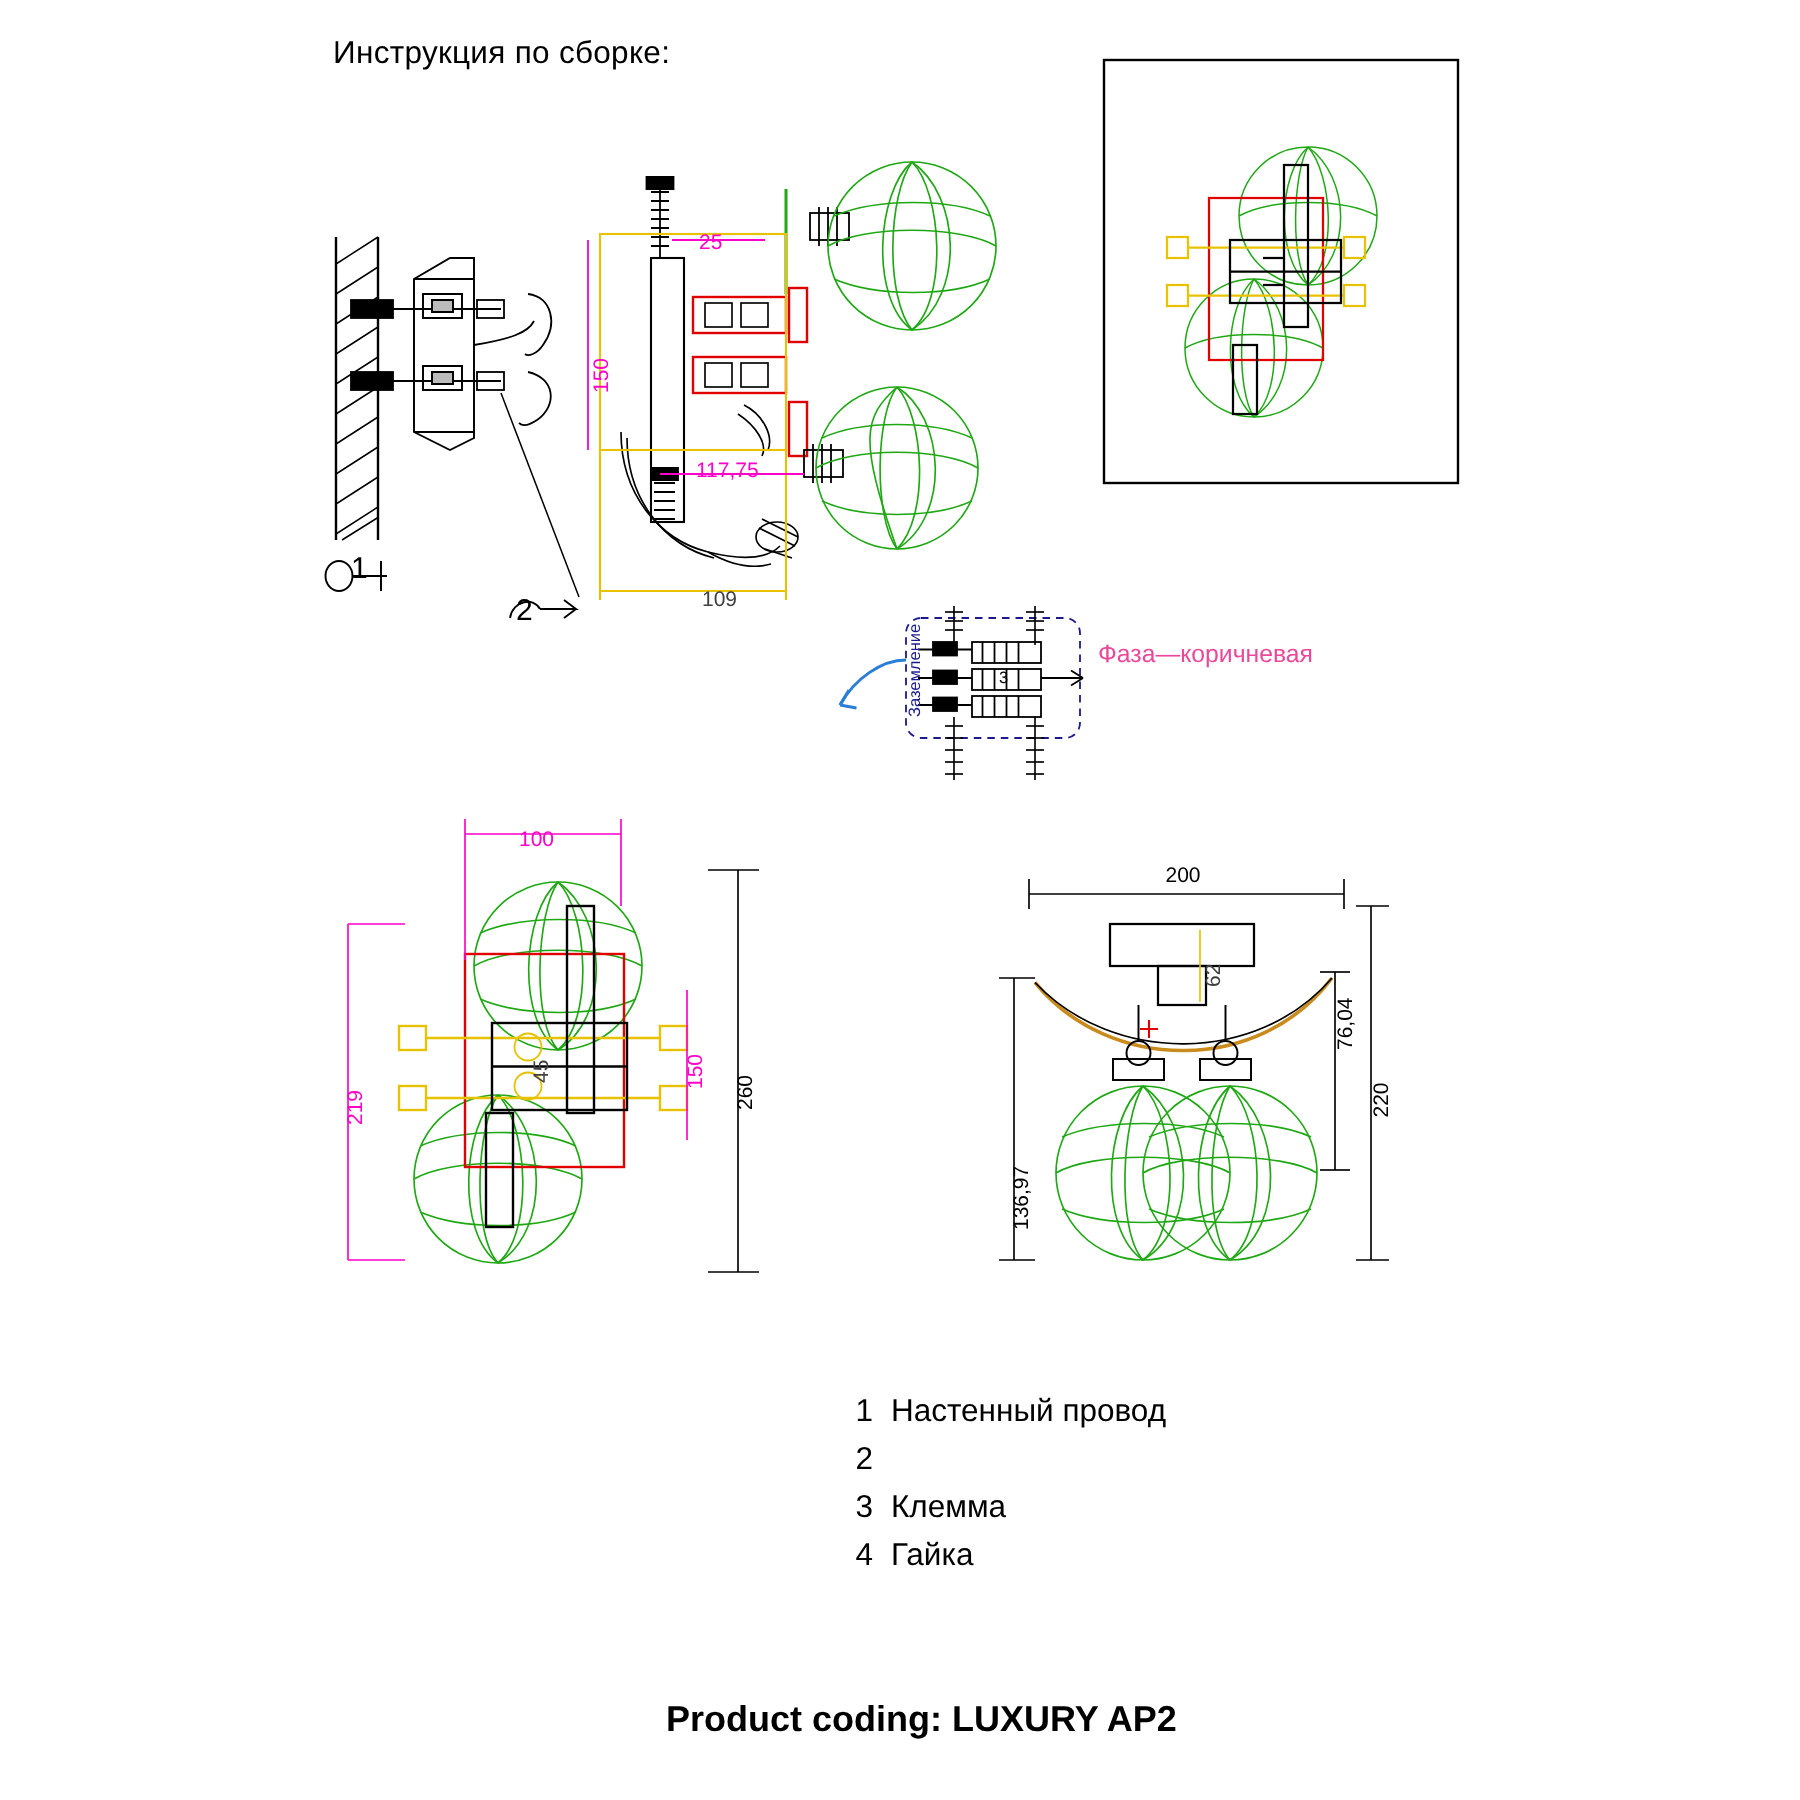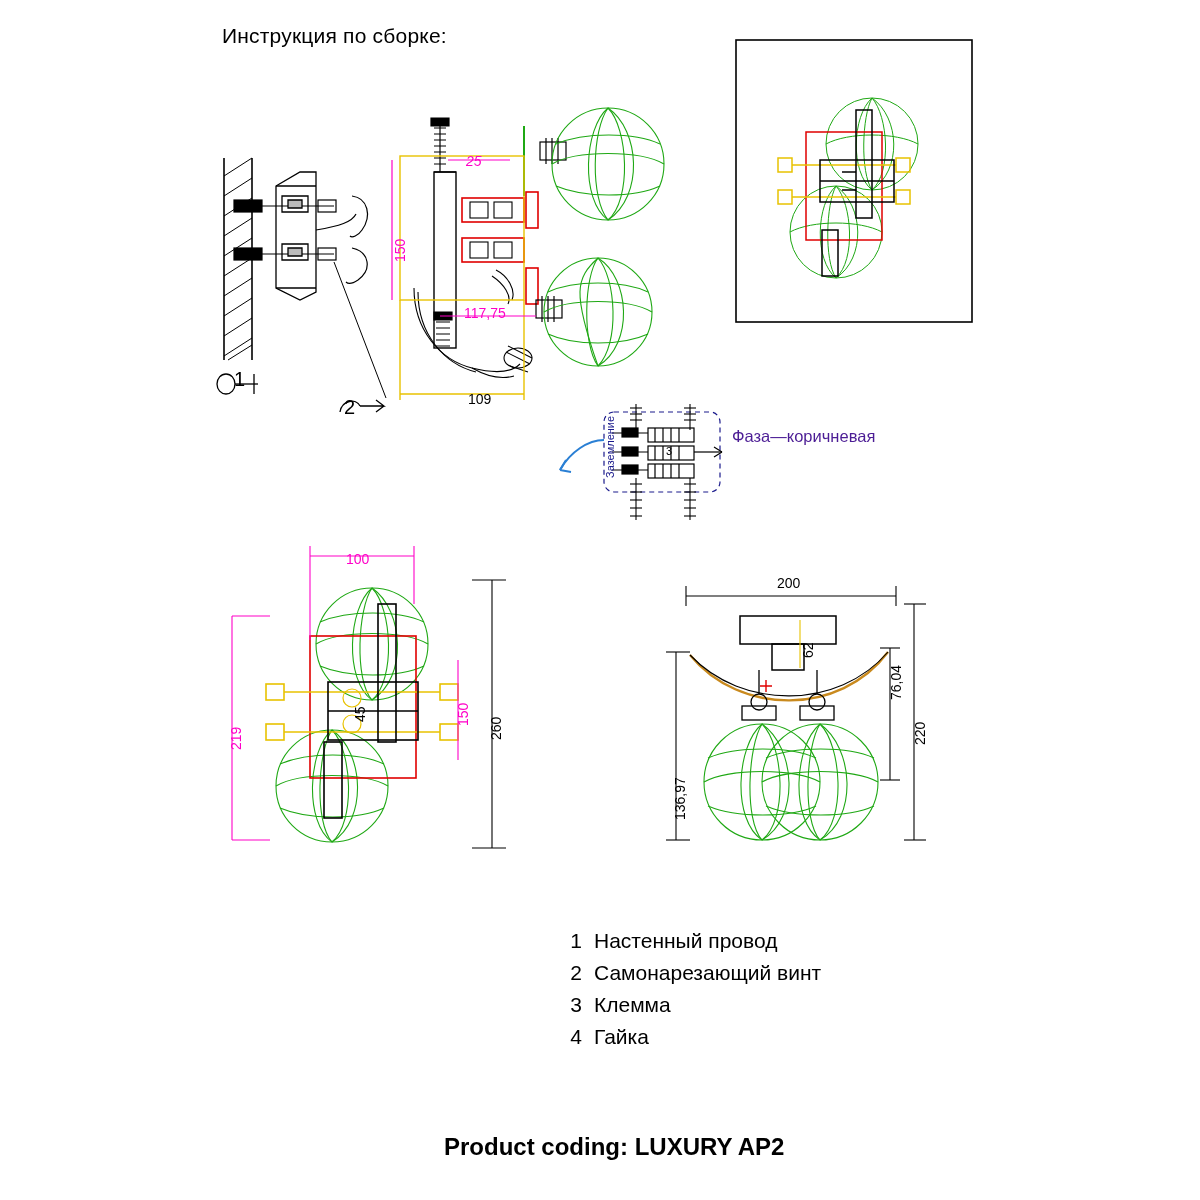--- a/index.html
+++ b/index.html
@@ -16,26 +16,26 @@
   .txt{white-space:nowrap;}
 
   #title{left:222px;top:24px;font-size:21px;letter-spacing:.2px;}
   #coding{left:444px;top:1133px;font-size:24px;font-weight:bold;}
 
   .legend{font-size:21px;line-height:32px;}
   #legend-list{left:566px;top:925px;}
   .legend-row{display:flex;gap:12px;}
   .legend-num{width:16px;text-align:right;}
 
-  .wiring-text{font-size:16.5px;line-height:27px;color:#4c1d95;}
+  .wiring-text{font-size:16.5px;line-height:27px;color:#ec4899;}
   #wiring-lines{left:732px;top:423px;}
 
   .dim{font-size:14px;}
   .dim-m{color:#ff00c8;}
-  .dim-y{color:#000000;text-align:center;}
+  .dim-y{color:#404040;text-align:center;}
   .dim-k{color:#000;}
   .rot90{transform:rotate(-90deg);transform-origin:left top;}
 
   svg{position:absolute;left:0;top:0;}
 </style>
 </head>
 <body>
 
 <div class="sheet">
 
@@ -412,21 +412,21 @@
       </g>
       <g stroke="#e8c200" stroke-width="1.1" fill="none">
         <line x1="800" y1="620" x2="800" y2="668"></line>
       </g>
 
       <path d="M760,686 L772,686 M766,680 L766,692" stroke="#e00000" stroke-width="1.4"></path>
     </g>
 
   </svg>
 
-  <div class="abs txt dim dim-m" style="left:466px;top:153px;font-style:italic;">25</div>
+  <div class="abs txt dim dim-m" style="left:466px;top:153px;">25</div>
   <div class="abs txt dim dim-m rot90" style="left:392px;top:262px;">150</div>
   <div class="abs txt dim dim-m" style="left:464px;top:305px;">117,75</div>
   <div class="abs txt dim dim-y" style="left:468px;top:391px;">109</div>
 
   <div class="abs txt dim dim-m" style="left:346px;top:535px;margin-top:16px;">100</div>
   <div class="abs txt dim dim-m rot90" style="left:228px;top:750px;">219</div>
   <div class="abs txt dim dim-k rot90" style="left:488px;top:740px;">260</div>
   <div class="abs txt dim dim-m rot90" style="left:455px;top:726px;">150</div>
   <div class="abs txt dim dim-y rot90" style="left:352px;top:722px;">45</div>
 
@@ -445,21 +445,20 @@
     <div class="txt">Фаза—коричневая</div>
   </div>
 
   <div class="abs legend" id="legend-list">
     <div class="legend-row">
       <span class="legend-num">1</span>
       <span class="txt">Настенный провод</span>
     </div>
     <div class="legend-row">
       <span class="legend-num">2</span>
-      <span class="txt">Самонарезающий винт</span>
     </div>
     <div class="legend-row">
       <span class="legend-num">3</span>
       <span class="txt">Клемма</span>
     </div>
     <div class="legend-row">
       <span class="legend-num">4</span>
       <span class="txt">Гайка</span>
     </div>
   </div>

